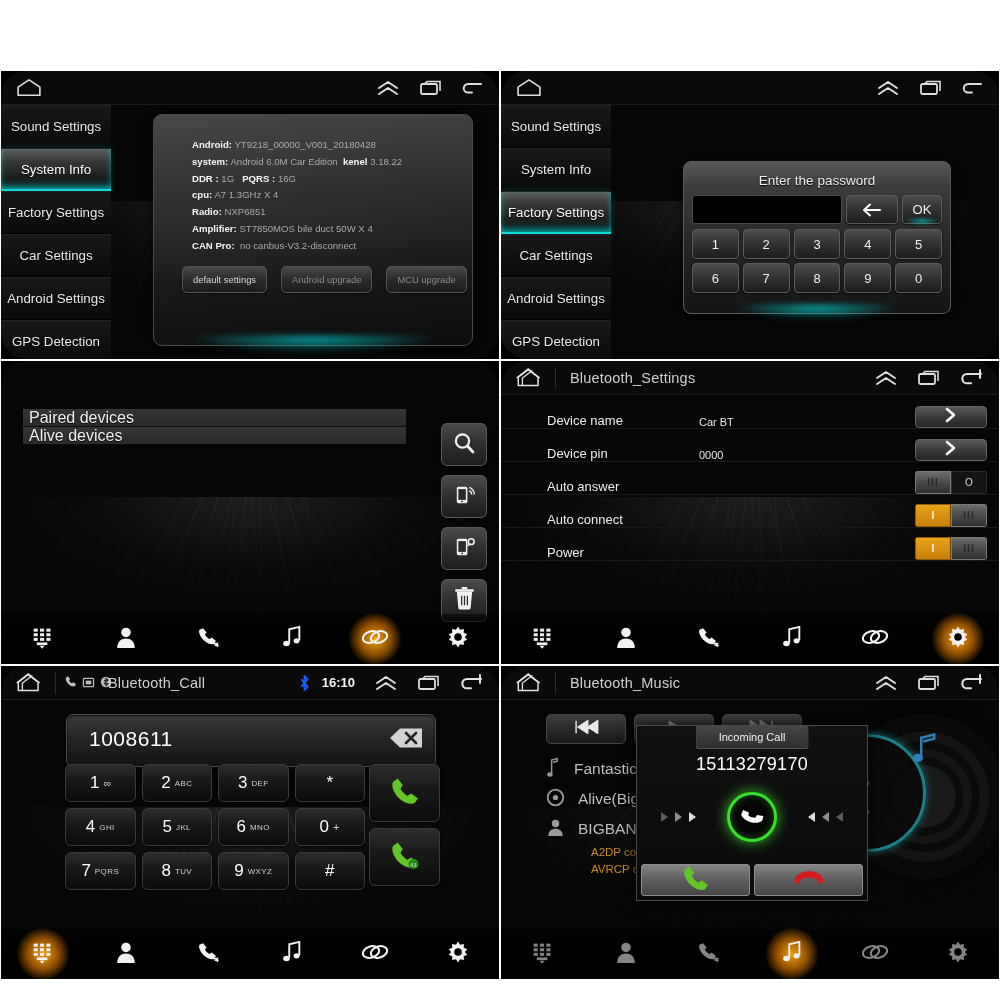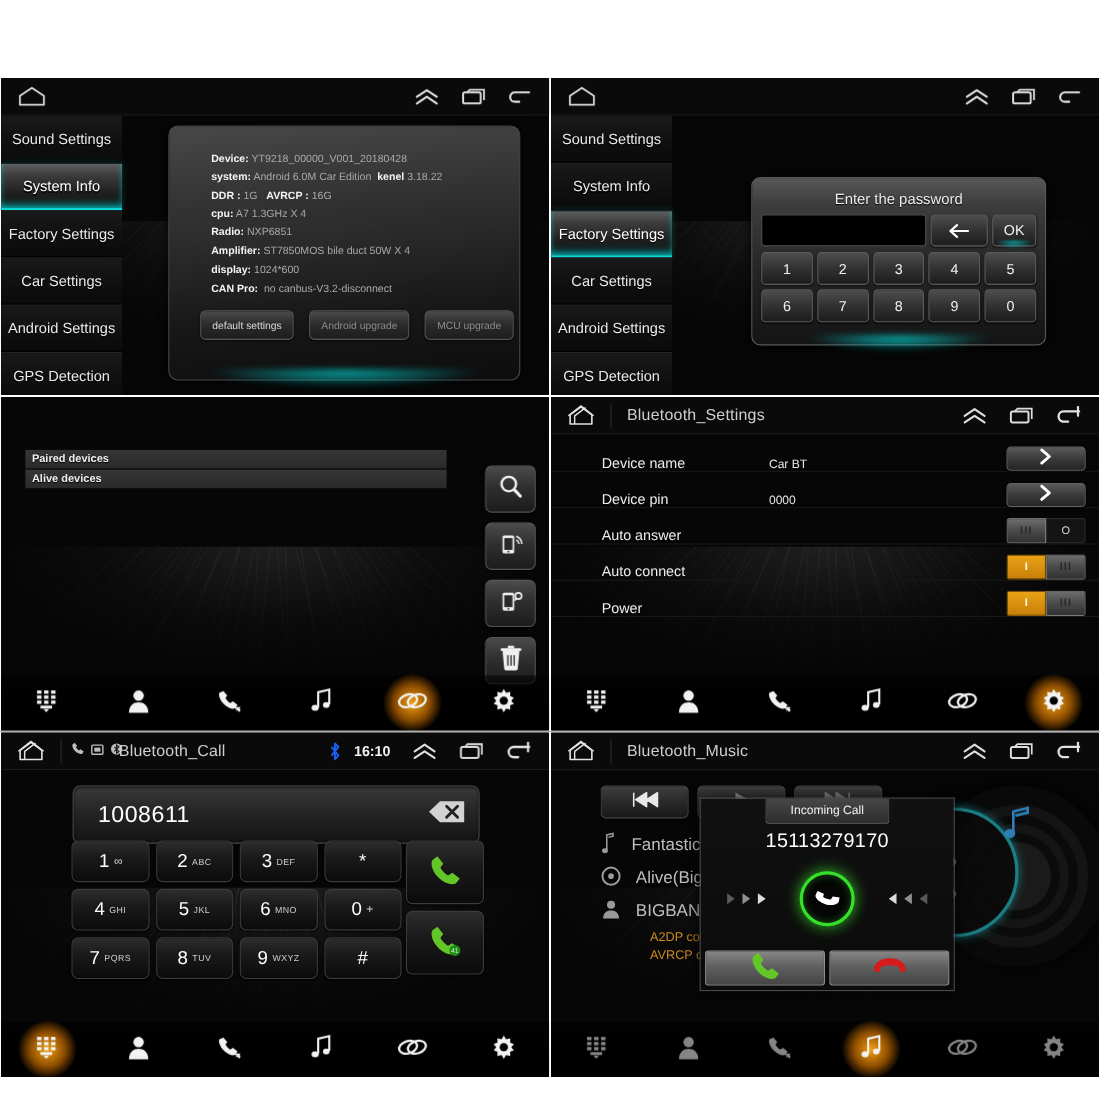--- a/index.html
+++ b/index.html
@@ -15,21 +15,21 @@
     display:grid;
     grid-template-columns:500px 500px;
     grid-template-rows:290px 305px 315px;
   }
   .panel {
     position:relative;
     overflow:hidden;
     background:#000;
     border:1px solid #ffffff;
   }
-  .screen { position:absolute; inset:0; background:#060606; overflow:hidden; }
+  .screen { position:absolute; inset:0; background:#060606; overflow:hidden;border-radius:26px; }
 
   
   .floor {
     position:absolute; left:0; right:0; bottom:0; height:55%;
     background:
       radial-gradient(ellipse 70% 90% at 50% 0%, rgba(255,255,255,0.10) 0%, rgba(255,255,255,0.02) 45%, rgba(0,0,0,0) 72%);
     pointer-events:none;
   }
   .floor:after{
     content:""; position:absolute; left:-10%; right:-10%; bottom:0; top:0;
@@ -145,21 +145,21 @@
   .nv.on:before {
     content:""; position:absolute; left:50%; top:50%; width:54px; height:52px;
     transform:translate(-50%,-50%); border-radius:50%;
     background:radial-gradient(circle, rgba(255,168,20,.95) 0%, rgba(255,140,0,.55) 42%, rgba(180,90,0,0) 72%);
   }
 
   
   .devlist { position:absolute; left:22px; top:48px; width:383px; z-index:10; }
   .devhdr {
     height:18px; line-height:18px; padding-left:6px;
-    color:#f0f0f0; font-size:10px; font-weight:bold;
+    color:#f0f0f0; font-size:16px; font-weight:normal;
     background:linear-gradient(180deg,#353535,#2a2a2a);
     border-bottom:1px solid #0c0c0c;
     text-shadow:0 1px 1px #000;
   }
   .sidebtns { position:absolute; right:12px; top:62px; z-index:10; display:flex; flex-direction:column; gap:9px; }
   .sbtn {
     width:46px; height:43px; border-radius:6px;
     display:flex; align-items:center; justify-content:center;
     background:linear-gradient(180deg,#4c4c4c,#303030 45%,#1c1c1c);
     border:1px solid #5a5a5a; box-shadow:0 1px 3px rgba(0,0,0,.7);
@@ -185,24 +185,24 @@
     background:linear-gradient(180deg,#6d6d6d,#4a4a4a 50%,#313131);
     border:1px solid #7a7a7a; color:#2a2a2a; font-weight:bold; letter-spacing:1px;
     box-shadow:0 1px 2px rgba(0,0,0,.6);
   }
   .tgl .off-track { background:#141414; border:1px solid #2f2f2f; color:#d8d8d8; }
   .tgl .on-track { background:linear-gradient(180deg,#e8a317,#c87f09); border:1px solid #8a5c05; color:#fff7df; font-weight:bold; }
 
   
   .numfield {
     position:absolute; left:65px; top:48px; width:370px; height:53px; z-index:10;
-    border-radius:7px; display:flex; align-items:center;
+    border-radius:7px; display:flex; align-items:flex-start;
     background:linear-gradient(180deg,#3a3a3a,#252525 45%,#131313);
     border:1px solid #4c4c4c; box-shadow:inset 0 1px 2px rgba(0,0,0,.8);
-    padding:0 12px 0 22px;
+    padding:12px 12px 0 22px;
   }
   .numtext { color:#ffffff; font-size:21px; letter-spacing:.5px; flex:1; }
   .dialgrid {
     position:absolute; left:64px; top:98px; width:300px; z-index:10;
     display:grid; grid-template-columns:repeat(4,1fr); gap:6px;
   }
   .dkey {
     height:38px; border-radius:6px; position:relative;
     display:flex; align-items:center; justify-content:center;
     background:linear-gradient(180deg,#2d2d2d 0%,#1a1a1a 40%,#0b0b0b 100%);
@@ -487,27 +487,26 @@
           </div>
         <div class="smi">
             <span>Android Settings</span>
           </div>
         <div class="smi">
             <span>GPS Detection</span>
           </div>
       </div>
 
       <div class="infocard">
-        <div class="irow"><span class="ik">Device:</span> <span class="iv">YT9218_00000_V001_20180428</span></div>
+        <div class="irow"><span class="ik">Android:</span> <span class="iv">YT9218_00000_V001_20180428</span></div>
         <div class="irow"><span class="ik">system:</span> <span class="iv">Android 6.0M Car Edition</span> &nbsp;<span class="ik">kenel</span> <span class="iv">3.18.22</span></div>
-        <div class="irow"><span class="ik">DDR :</span> <span class="iv">1G</span> &nbsp;&nbsp;<span class="ik">AVRCP :</span> <span class="iv">16G</span></div>
+        <div class="irow"><span class="ik">DDR :</span> <span class="iv">1G</span> &nbsp;&nbsp;<span class="ik">PQRS :</span> <span class="iv">16G</span></div>
         <div class="irow"><span class="ik">cpu:</span> <span class="iv">A7 1.3GHz X 4</span></div>
         <div class="irow"><span class="ik">Radio:</span> <span class="iv">NXP6851</span></div>
         <div class="irow"><span class="ik">Amplifier:</span> <span class="iv">ST7850MOS bile duct 50W X 4</span></div>
-        <div class="irow"><span class="ik">display:</span> <span class="iv">1024*600</span></div>
         <div class="irow"><span class="ik">CAN Pro:</span> &nbsp;<span class="iv">no canbus-V3.2-disconnect</span></div>
         <div class="ibtns">
           <div class="ibtn">default settings</div>
           <div class="ibtn dim">Android upgrade</div>
           <div class="ibtn dim">MCU upgrade</div>
         </div>
       </div>
     </div>
   </div>
 

